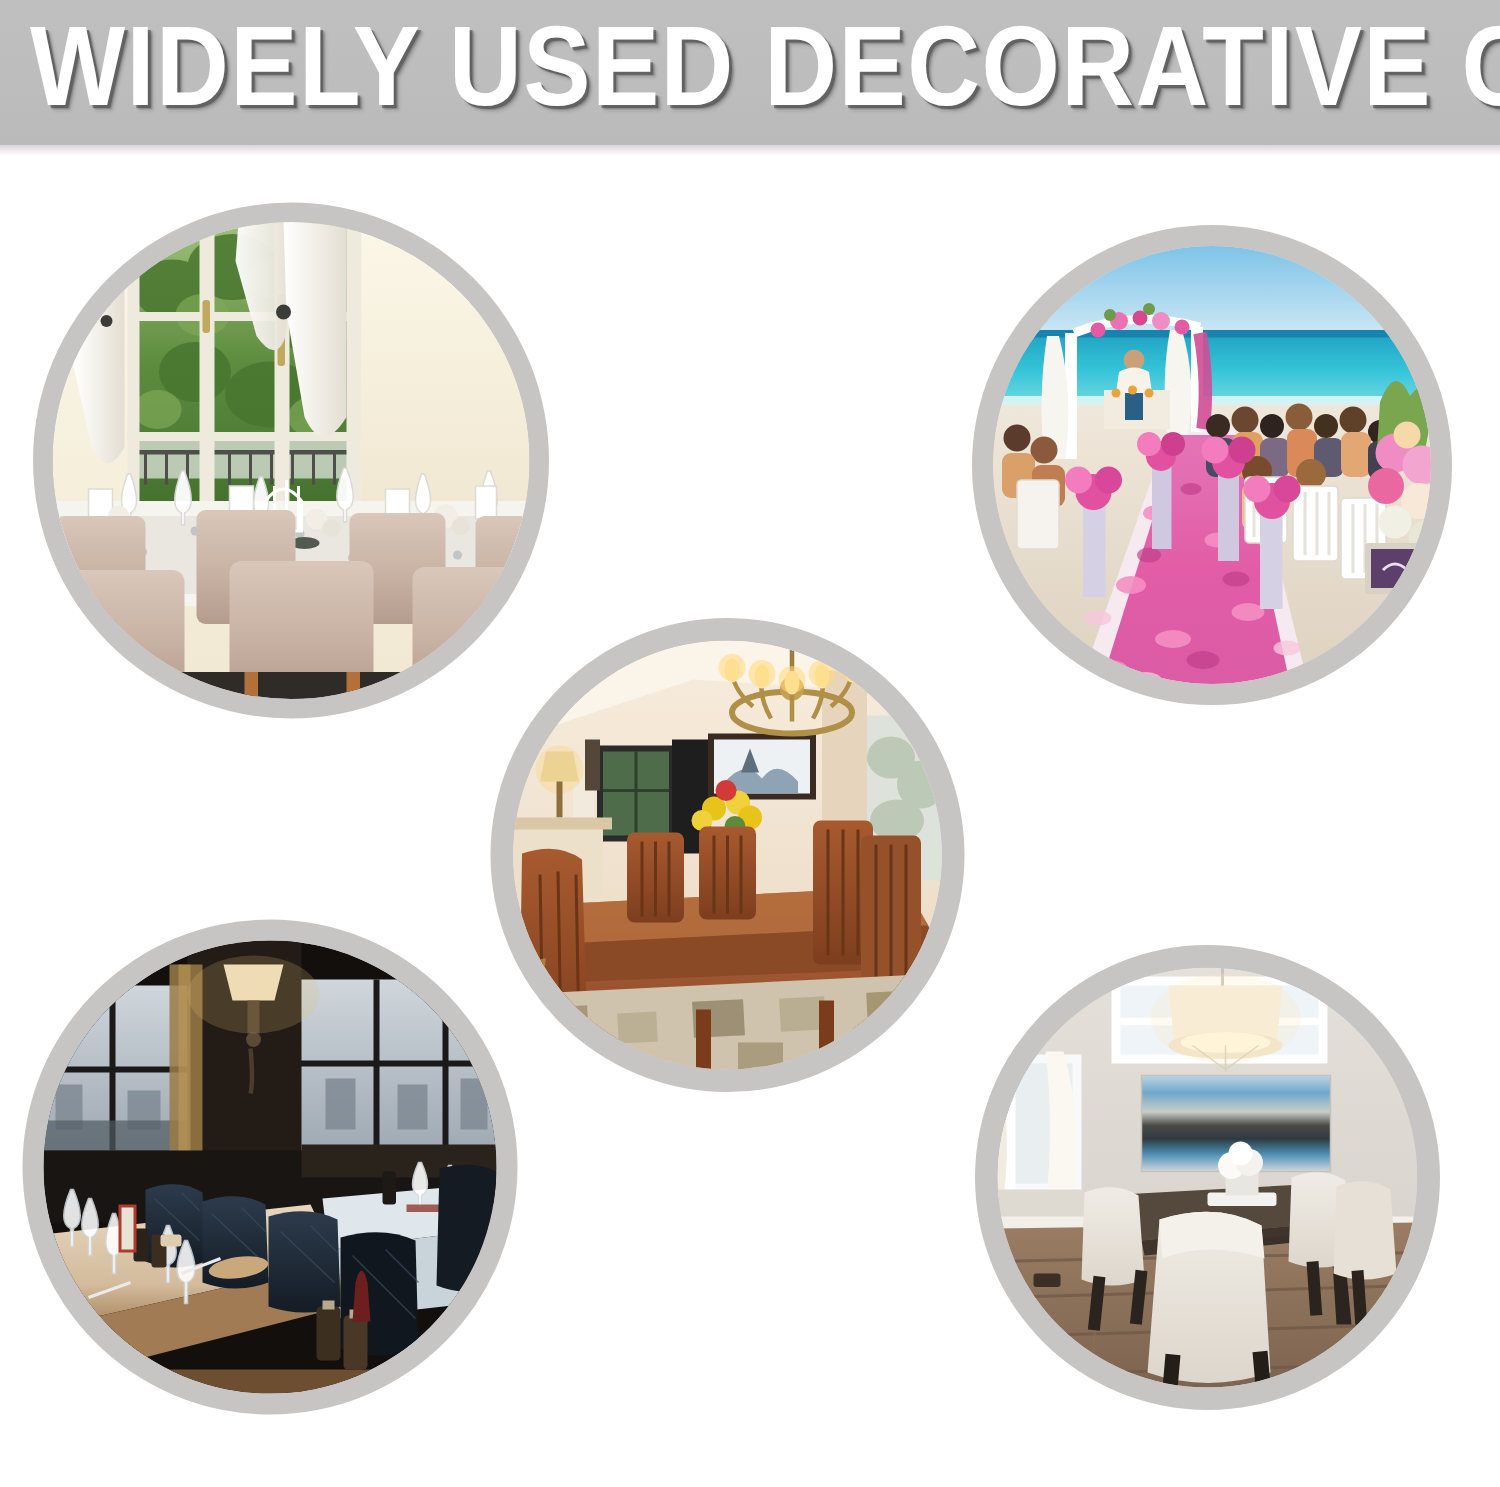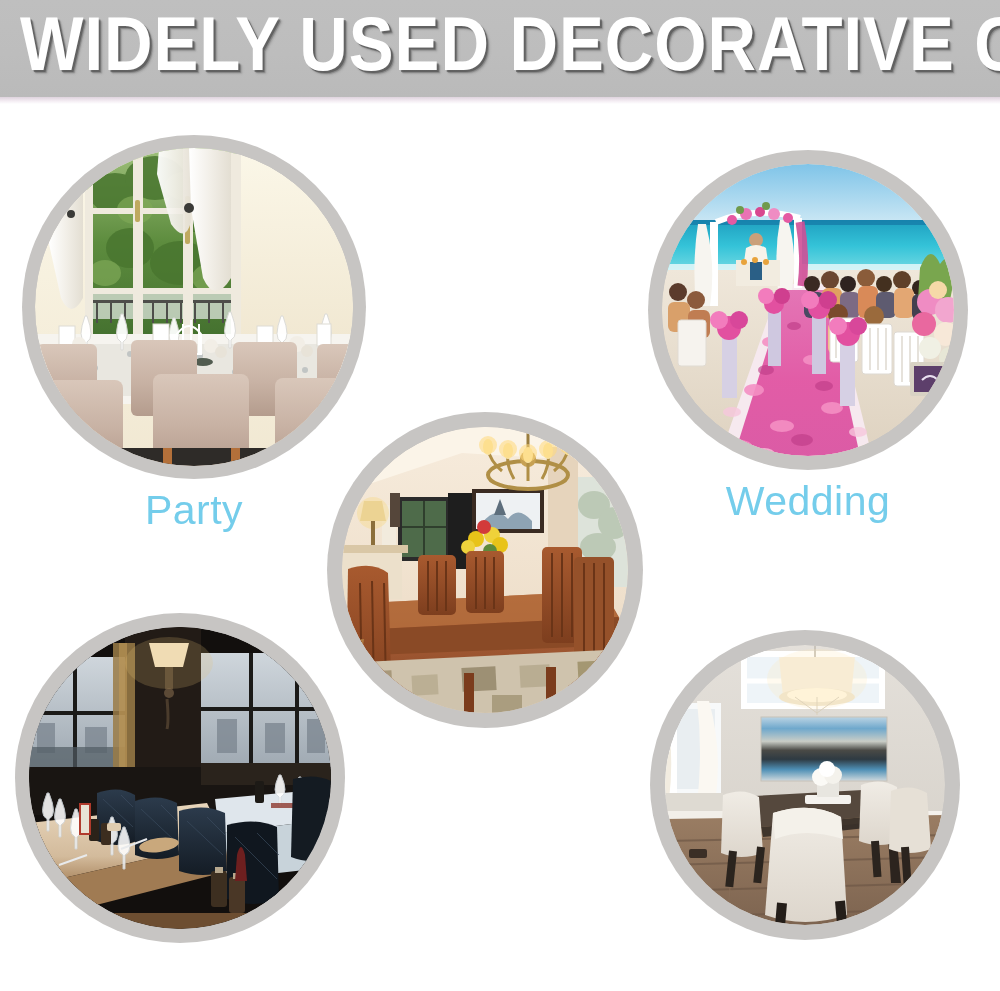--- a/index.html
+++ b/index.html
@@ -248,21 +248,20 @@
         <rect x="240" y="230" width="92" height="88" rx="8" fill="url(#pChair)"></rect>
 
         <rect x="0" y="300" width="318" height="18" fill="#2e2b28"></rect>
         <rect x="128" y="300" width="9" height="18" fill="#b3703a"></rect>
         <rect x="196" y="300" width="9" height="18" fill="#b3703a"></rect>
         <rect x="62" y="302" width="8" height="16" fill="#b3703a"></rect>
         <rect x="262" y="302" width="8" height="16" fill="#b3703a"></rect>
       </g>
     </svg>
   </div>
-  <div class="caption" style="left:-20px; top:352px; width:384px;">Party</div>
 </div>
 
 <div class="tile" id="tile-wedding" style="left:648px; top:150px; width:320px; height:320px;">
   <div class="ring"></div>
   <div class="photo">
     <svg width="292" height="292" viewBox="0 0 292 292">
       <defs>
         <clipPath id="clipWed">
             <circle cx="146" cy="146" r="146"></circle>
           </clipPath>
@@ -421,21 +420,20 @@
             <circle cx="288" cy="194" r="11" fill="#e7e7d6"></circle>
           <circle cx="276" cy="126" r="9" fill="#f6d9a8"></circle>
         </g>
 
         <rect x="248" y="198" width="40" height="34" rx="2" fill="#d8d2c4"></rect>
         <rect x="252" y="202" width="32" height="26" fill="#5d3f6b"></rect>
         <path d="M260 216 q8 -8 16 0" stroke="#e9dff0" stroke-width="2" fill="none"></path>
       </g>
     </svg>
   </div>
-  <div class="caption" style="left:-30px; top:328px; width:380px;">Wedding</div>
 </div>
 
 <div class="tile" id="tile-living" style="left:327px; top:412px; width:316px; height:316px;">
   <div class="ring"></div>
   <div class="photo">
     <svg width="286" height="286" viewBox="0 0 286 286">
       <defs>
         <clipPath id="clipLiv">
             <circle cx="143" cy="143" r="143"></circle>
           </clipPath>

